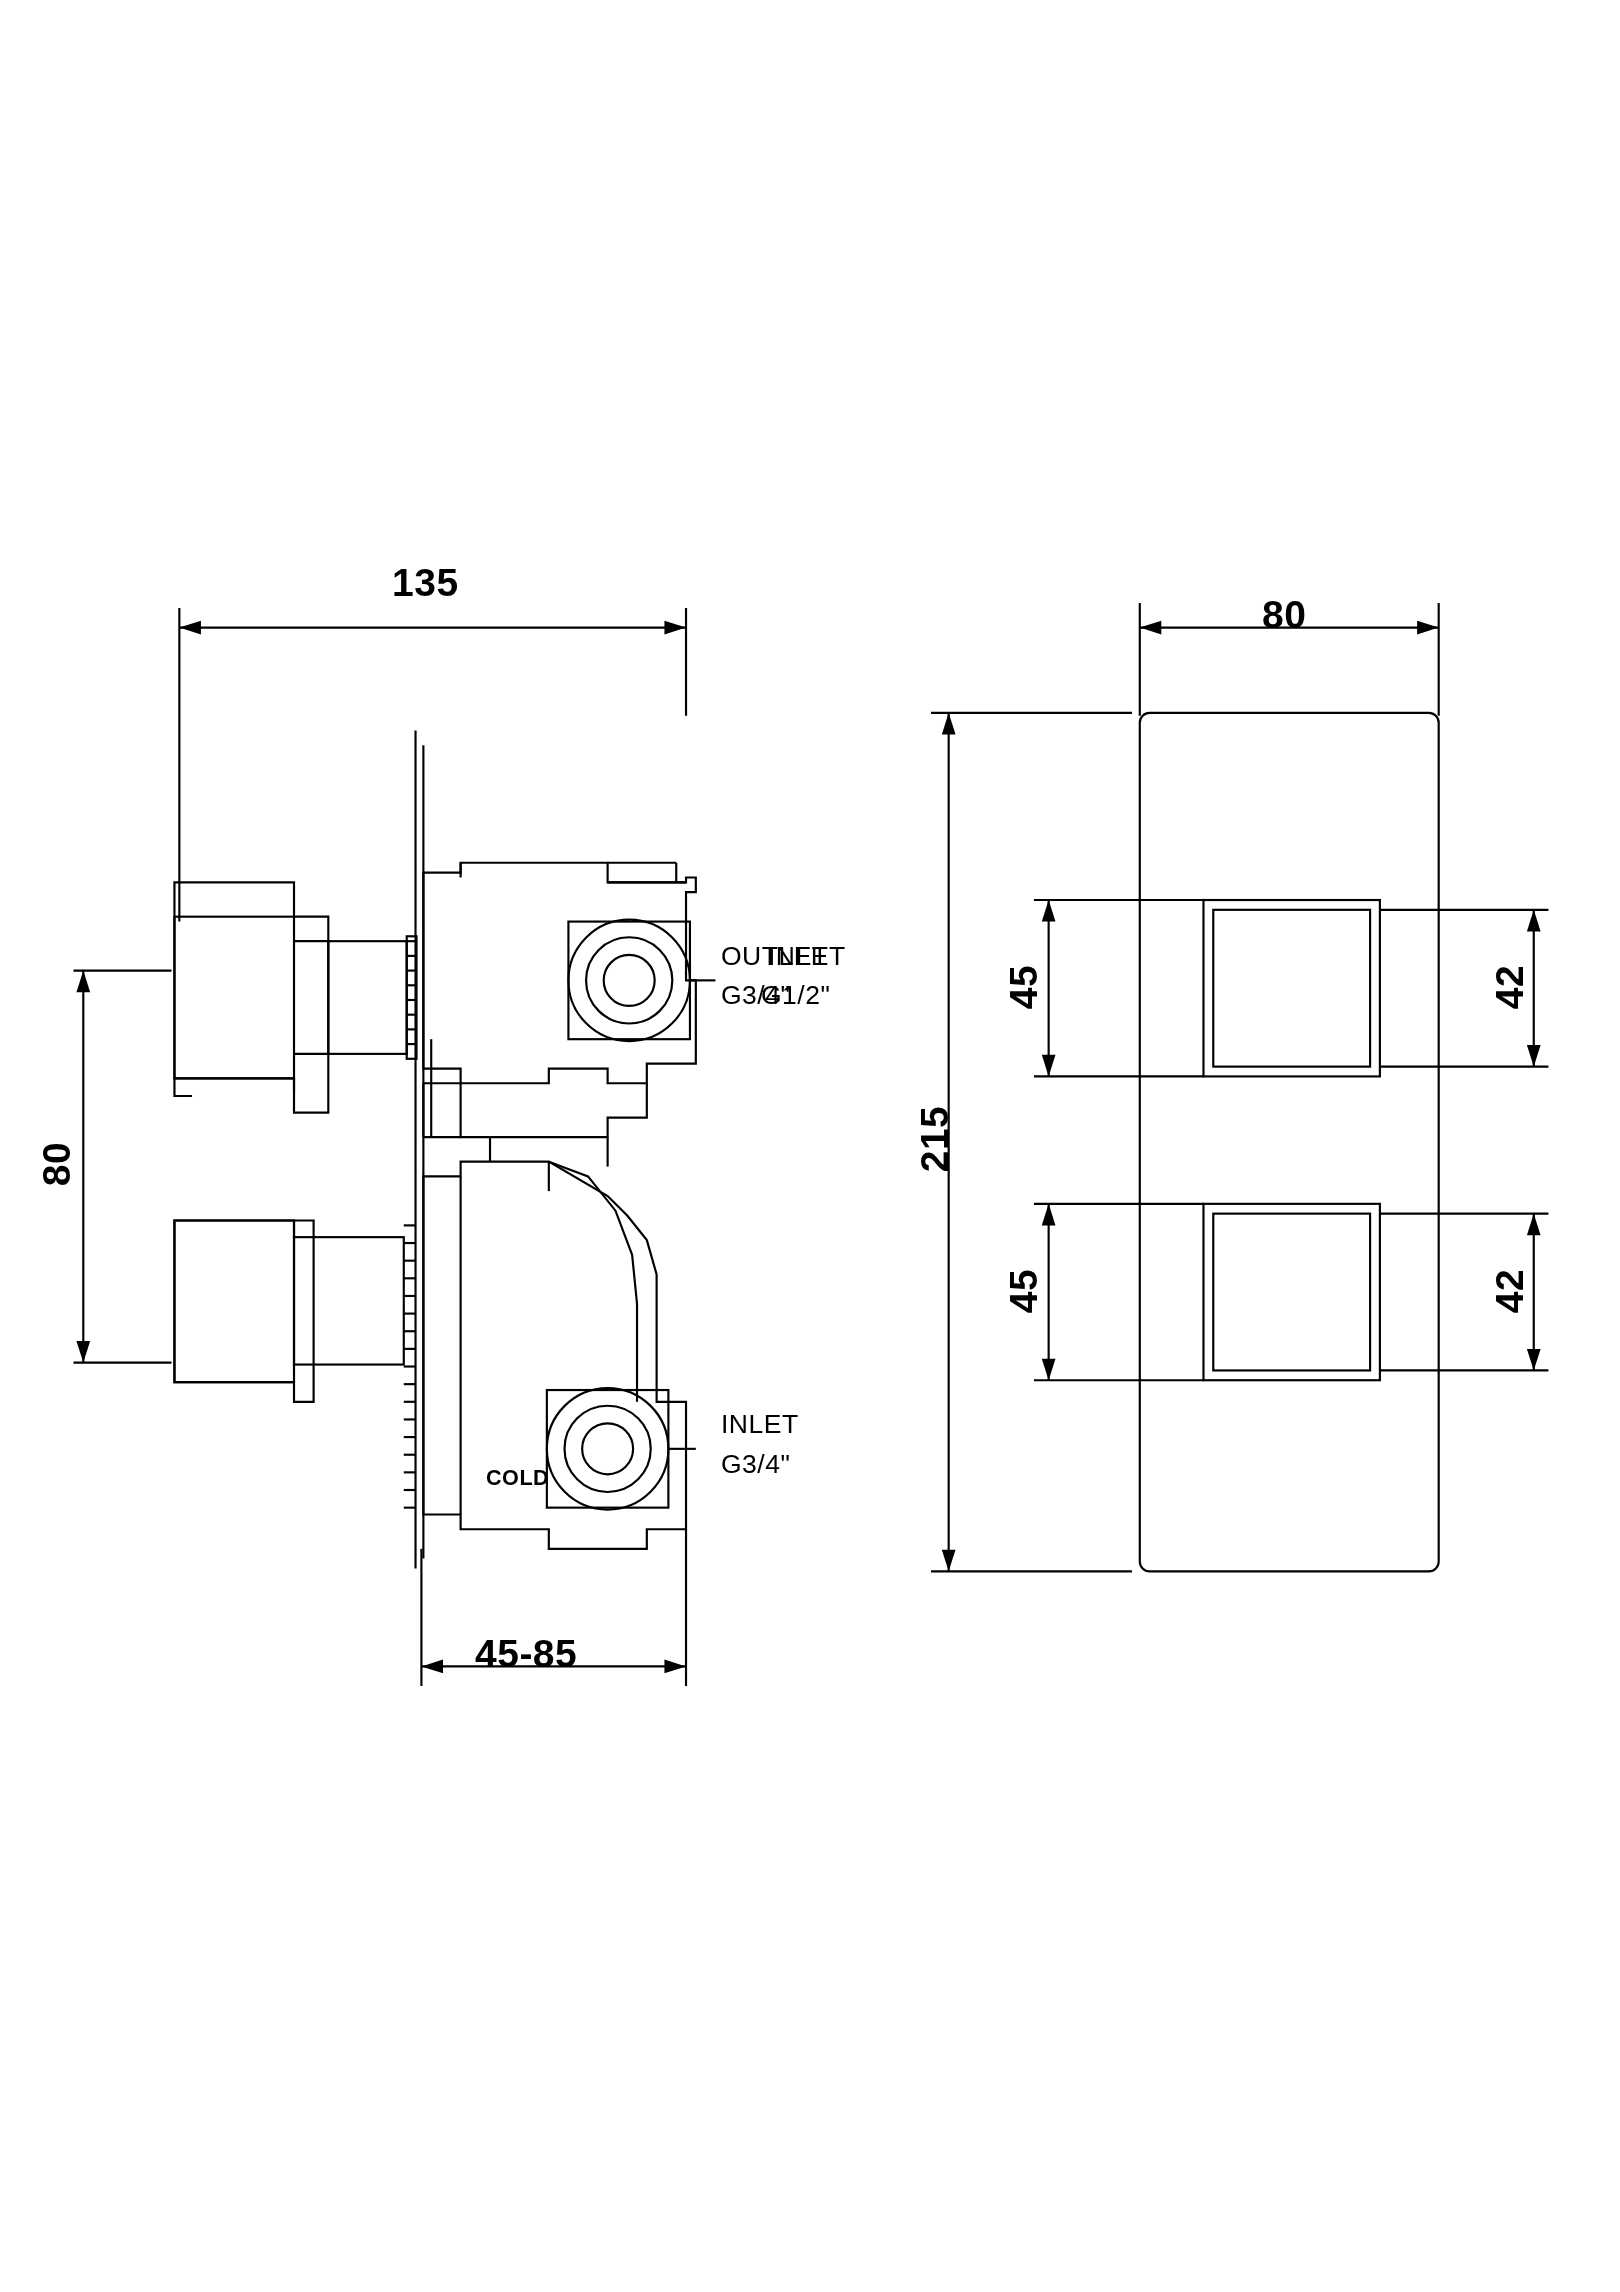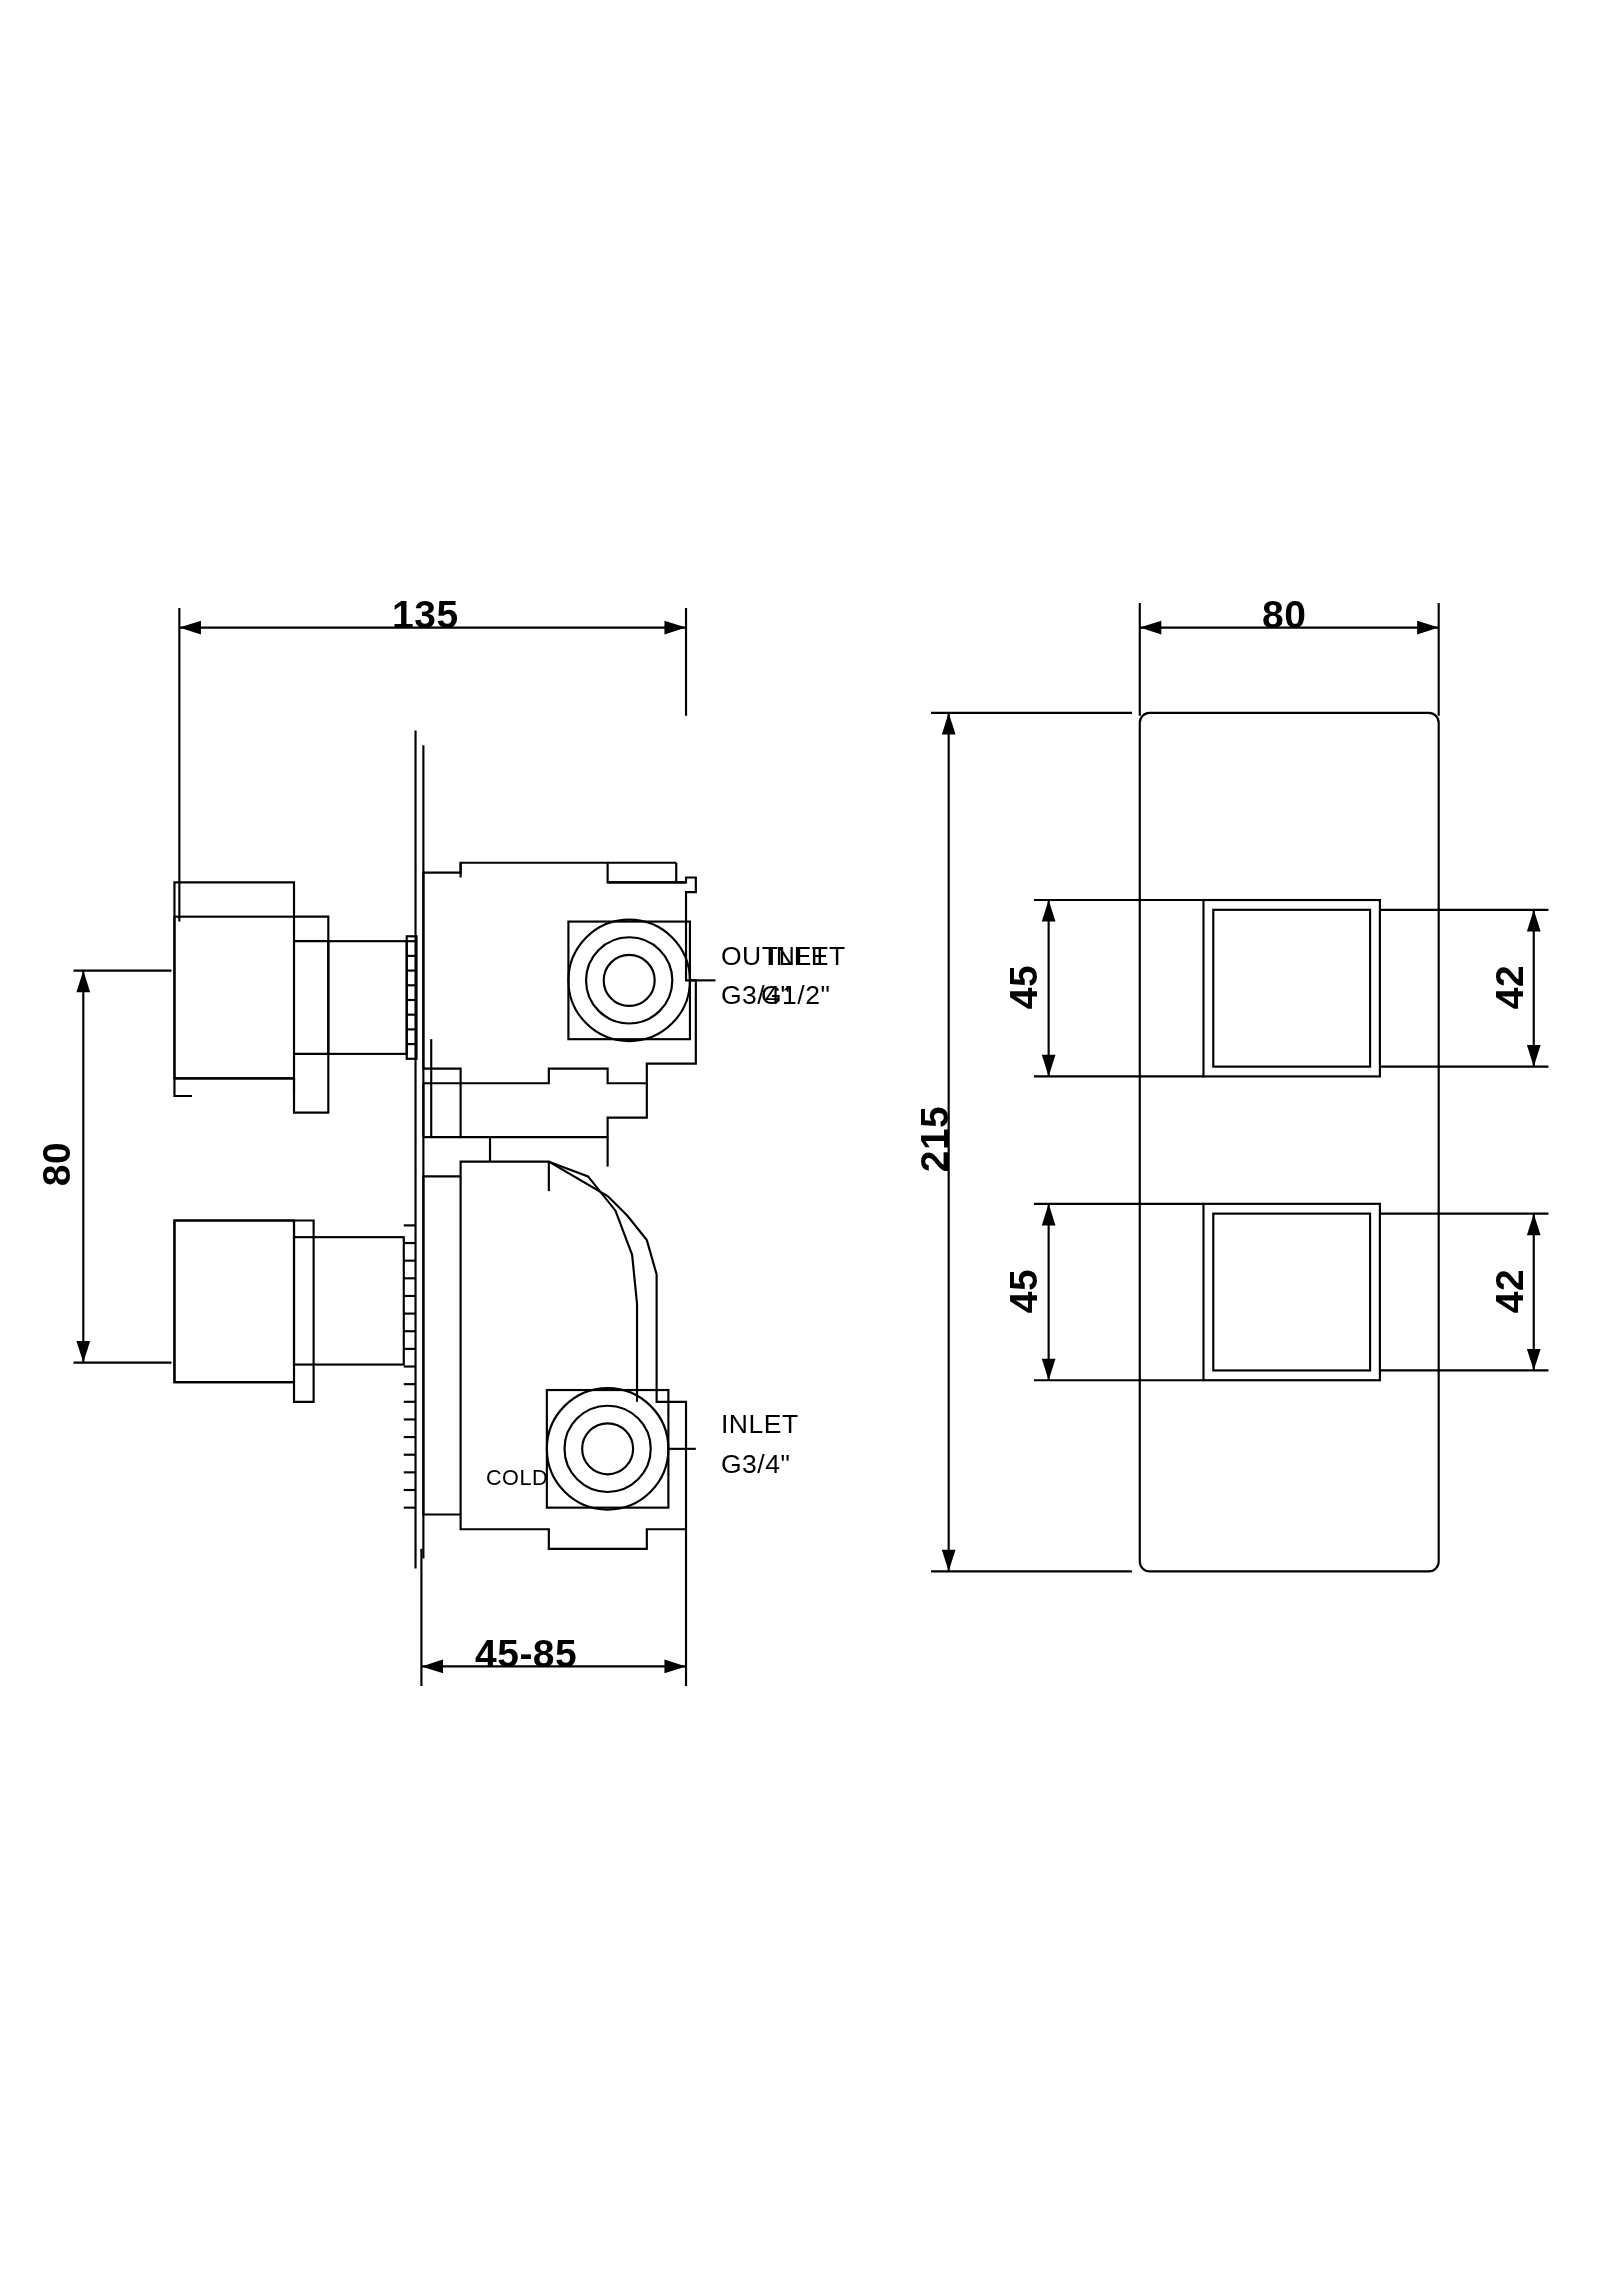--- a/index.html
+++ b/index.html
@@ -3,21 +3,21 @@
 <meta charset="utf-8">
 <style>
   html,body{margin:0;padding:0;background:#ffffff;}
   body{width:1620px;height:2293px;position:relative;font-family:"Liberation Sans",sans-serif;color:#000;}
   .stage{position:absolute;left:0;top:0;width:1620px;height:2293px;}
   svg{position:absolute;left:0;top:0;}
   .lbl{position:absolute;font-weight:bold;letter-spacing:0.5px;}
   .lbl-h{font-size:39px;}
   .lbl-v{font-size:39px;transform-origin:center center;}
   .txt-small{position:absolute;font-size:26.5px;font-weight:normal;letter-spacing:0.5px;}
-  .txt-tiny{position:absolute;font-size:21.6px;font-weight:normal;letter-spacing:0.5px;}
+  .txt-tiny{position:absolute;font-size:21.6px;font-weight:bold;letter-spacing:0.5px;}
   .rot90{transform:rotate(-90deg);}
 </style>
 </head>
 <body>
 
 <div class="stage">
 
   <svg width="1620" height="2293" viewBox="0 0 1653 2339">
     <g stroke="#000" fill="none" stroke-width="2.2" stroke-linecap="butt" stroke-linejoin="miter">
 
@@ -167,21 +167,21 @@
 
       <line x1="1408" y1="1238" x2="1580" y2="1238"></line>
       <line x1="1408" y1="1398" x2="1580" y2="1398"></line>
       <line x1="1565" y1="1238" x2="1565" y2="1398"></line>
       <polygon points="1565,1238 1558,1260 1572,1260" fill="#000" stroke="none"></polygon>
       <polygon points="1565,1398 1558,1376 1572,1376" fill="#000" stroke="none"></polygon>
 
     </g>
   </svg>
 
-  <div class="lbl lbl-h" style="left:392px;top:593px;text-align:right;">135</div>
+  <div class="lbl lbl-h" style="left:392px;top:561px;text-align:right;">135</div>
 
   <div class="lbl lbl-v rot90" style="left:35px;top:1142px;">80</div>
 
   <div class="lbl lbl-h" style="left:475px;top:1632px;">45-85</div>
 
   <div class="txt-small" style="left:721px;top:941px;">OUTLET</div>
   <div class="txt-small" style="left:721px;top:980px;">G3/4"</div>
 
   <div class="txt-small" style="left:768px;top:941px;">INLET</div>
   <div class="txt-small" style="left:761px;top:980px;">G1/2"</div>

